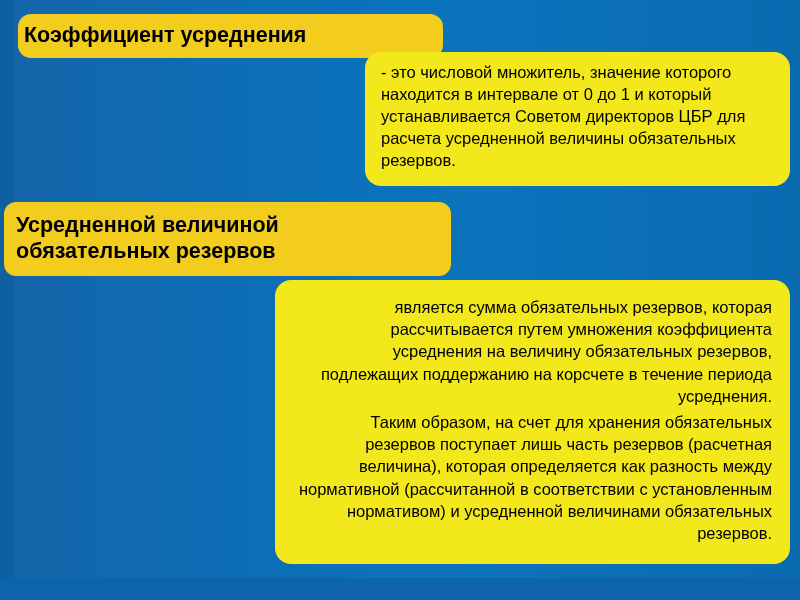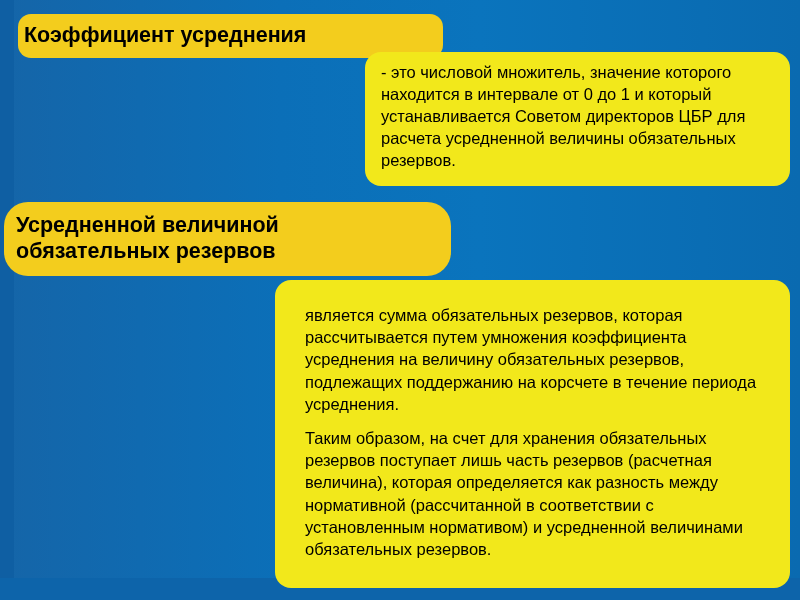--- a/index.html
+++ b/index.html
@@ -76,37 +76,38 @@
   }
 
   
   .title2 {
     left: 4px;
     top: 202px;
     width: 447px;
     padding: 10px 14px 12px 12px;
     font-size: 21.5px;
     background: #f3cd1d;
-    border-radius: 24px;
+    border-radius: 12px;
   }
 
   
   .body2 {
     left: 275px;
     top: 280px;
     width: 515px;
     padding: 12px 14px 16px 18px;
     background: #f2e81b;
     border-radius: 16px;
     font-size: 16.5px;
     line-height: 1.345;
     color: #000;
   }
   .body2 p {
-    margin: 12px;
+    margin: 4px;
+    text-align: right;
   }
 </style>
 </head>
 <body>
 
 <div class="slide">
   <div class="left-band"></div>
   <div class="bottom-band"></div>
 
   <div class="callout title-box title1">Коэффициент усреднения</div>

